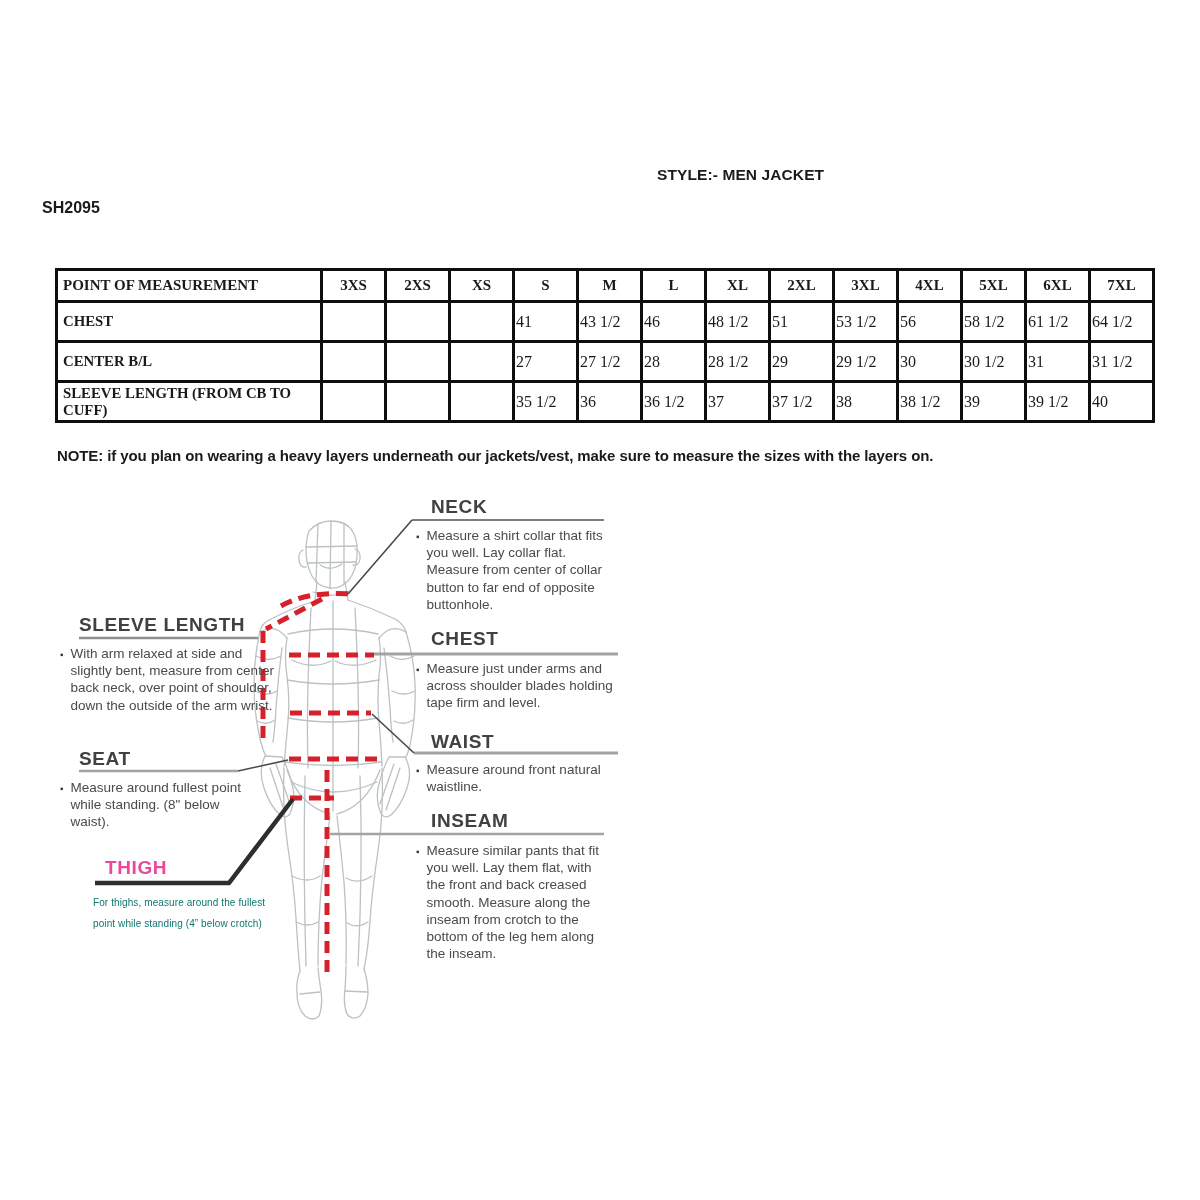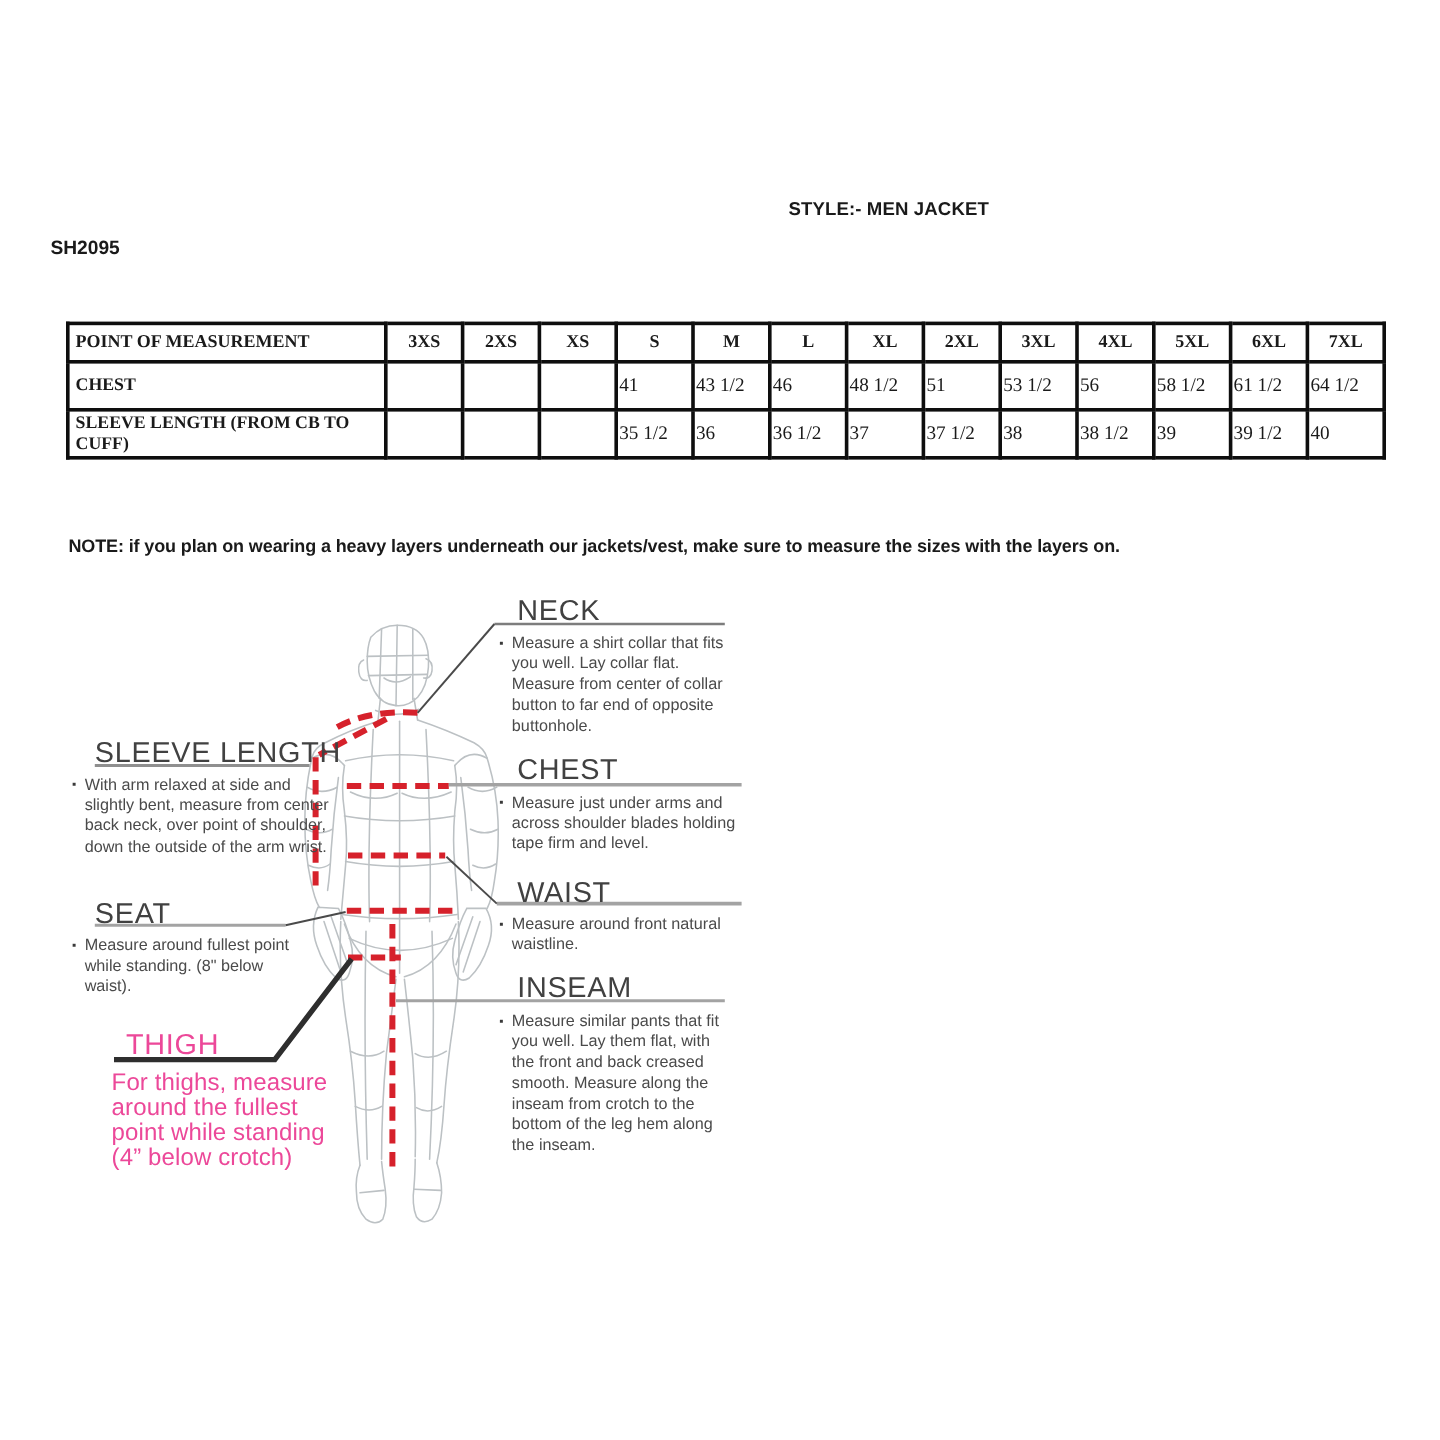--- a/index.html
+++ b/index.html
@@ -14,25 +14,25 @@
   .tbl-wrap { position:absolute; left:55px; top:252px; }
   table.size { border-collapse:collapse; table-layout:fixed; }
   table.size th, table.size td { border:3px solid #0e0e0e; vertical-align:middle; background:#fff;font-family:Liberation Serif, serif; }
   table.size th { height:27px; font-size:15px; font-weight:bold; text-align:center; }
   table.size td { height:35px; font-size:16px; font-weight:400; }
   table.size .c0 { width:256px; text-align:left; padding-left:5px; }
   table.size td.c0 { font-weight:bold; font-size:14.8px; }
   table.size .cs { width:59px; }
 
   
-  .dheading { position:absolute; font-size:24px; color:#414141; letter-spacing:0.6px; white-space:nowrap; }
+  .dheading { position:absolute; font-size:19px; color:#414141; letter-spacing:0.6px; white-space:nowrap;font-weight:bold; }
   .ddesc { position:absolute; font-size:13.5px; line-height:17.2px; color:#4a4a4a; display:flex; }
   .ddesc .blt { font-size:10px; line-height:17px; margin:1px 7px 0 0; color:#3a3a3a; }
   .ddesc .txt { display:block; }
-  .thigh-d { font-size:20px; line-height:21px; color:#ec4899; letter-spacing:0.1px; }
+  .thigh-d { font-size:10px; line-height:21px; color:#0f766e; letter-spacing:0.1px; }
   .guide-svg { position:absolute; left:40px; top:465px; }
 </style>
 </head>
 <body>
 
 <div class="page">
 
   <div class="doc-title">STYLE:- MEN JACKET</div>
   <div class="style-code">SH2095</div>
 
@@ -67,20 +67,36 @@
           <td class="cs">46</td>
           <td class="cs">48 1/2</td>
           <td class="cs">51</td>
           <td class="cs">53 1/2</td>
           <td class="cs">56</td>
           <td class="cs">58 1/2</td>
           <td class="cs">61 1/2</td>
           <td class="cs">64 1/2</td>
         </tr>
         <tr>
+          <td class="c0">CENTER B/L</td>
+          <td class="cs"></td>
+          <td class="cs"></td>
+          <td class="cs"></td>
+          <td class="cs">27</td>
+          <td class="cs">27 1/2</td>
+          <td class="cs">28</td>
+          <td class="cs">28 1/2</td>
+          <td class="cs">29</td>
+          <td class="cs">29 1/2</td>
+          <td class="cs">30</td>
+          <td class="cs">30 1/2</td>
+          <td class="cs">31</td>
+          <td class="cs">31 1/2</td>
+        </tr>
+        <tr>
           <td class="c0">SLEEVE LENGTH (FROM CB TO CUFF)</td>
           <td class="cs"></td>
           <td class="cs"></td>
           <td class="cs"></td>
           <td class="cs">35 1/2</td>
           <td class="cs">36</td>
           <td class="cs">36 1/2</td>
           <td class="cs">37</td>
           <td class="cs">37 1/2</td>
           <td class="cs">38</td>

